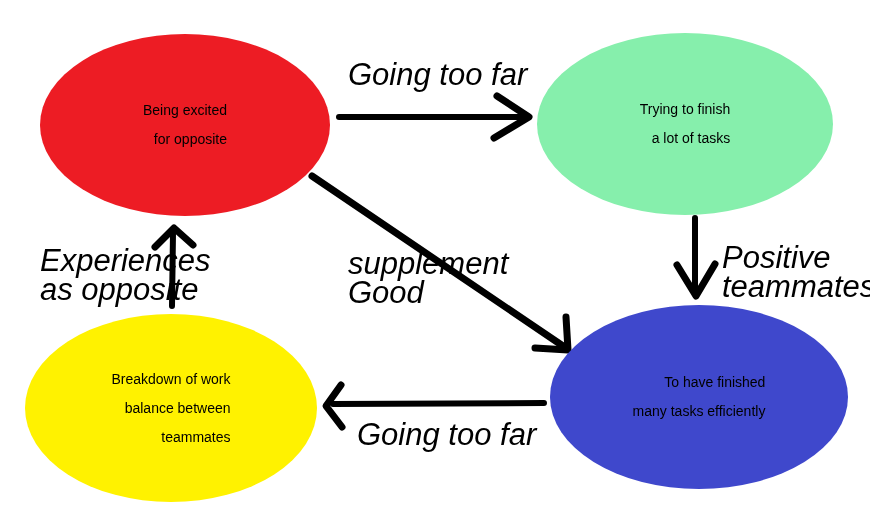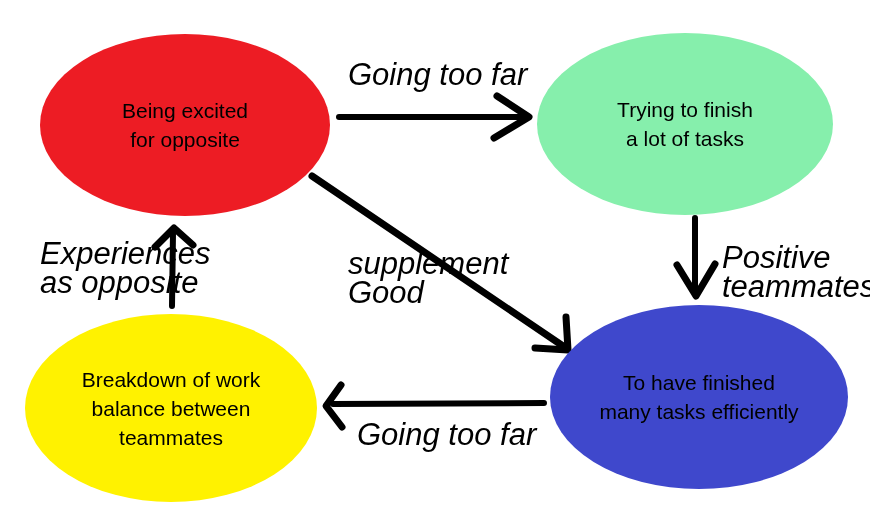--- a/index.html
+++ b/index.html
@@ -16,23 +16,23 @@
     overflow: hidden;
   }
   .node {
     position: absolute;
     border-radius: 50%;
     display: flex;
     align-items: center;
     justify-content: center;
   }
   .node-text {
-    font-size: 21px;
+    font-size: 14px;
     line-height: 29px;
-    text-align: center;
+    text-align: right;
   }
   .node-text .line { display: block; }
   .arrows {
     position: absolute;
     left: 0;
     top: 0;
     pointer-events: none;
   }
   .edge-label {
     position: absolute;
@@ -118,18 +118,18 @@
 
   <div class="edge-label" style="left:348px; top:249px;">
     <span class="line">supplement</span>
     <span class="line">Good</span>
   </div>
 
   <div class="edge-label" style="left:357px; top:420px;">
     <span class="line">Going too far</span>
   </div>
 
-  <div class="edge-label" style="left:40px; top:239px;">
+  <div class="edge-label" style="left:40px; top:246px;">
     <span class="line">Experiences</span>
     <span class="line">as opposite</span>
   </div>
 
 </div>
 
 </body></html>

